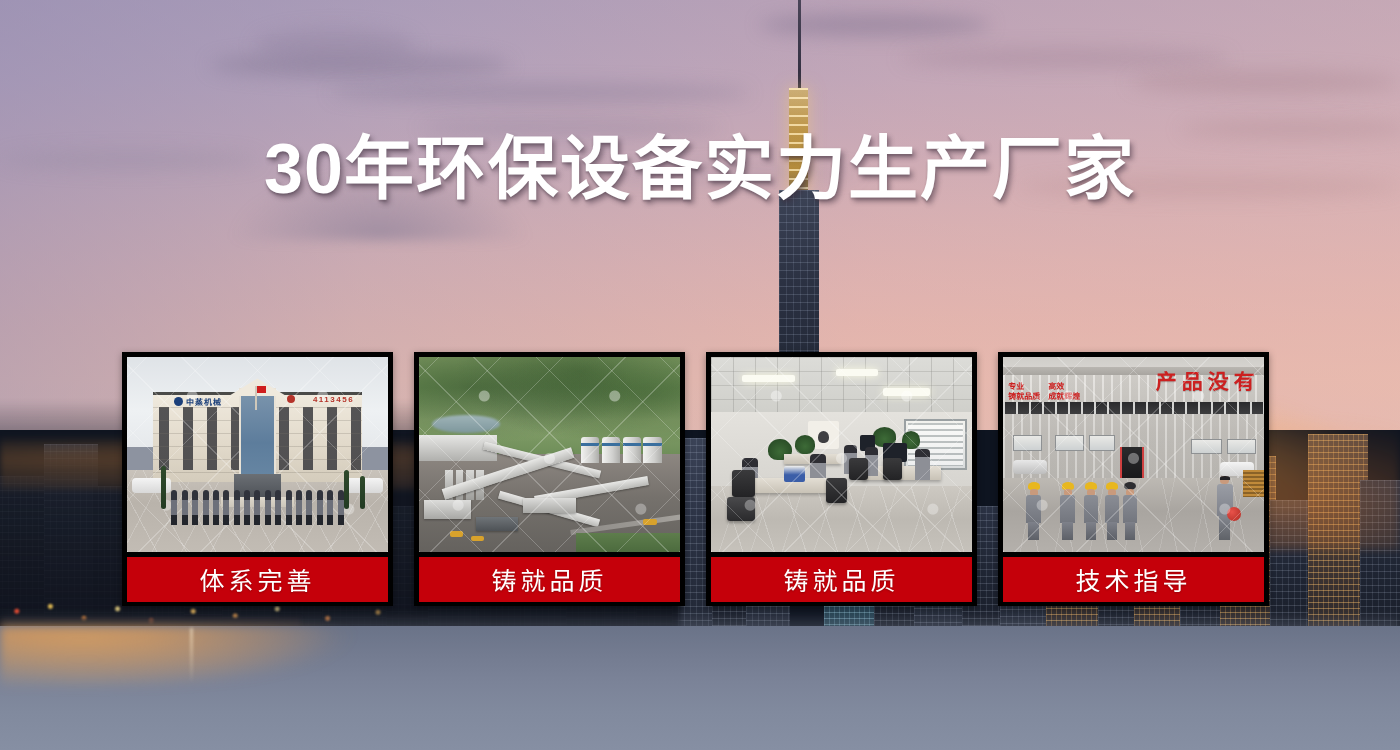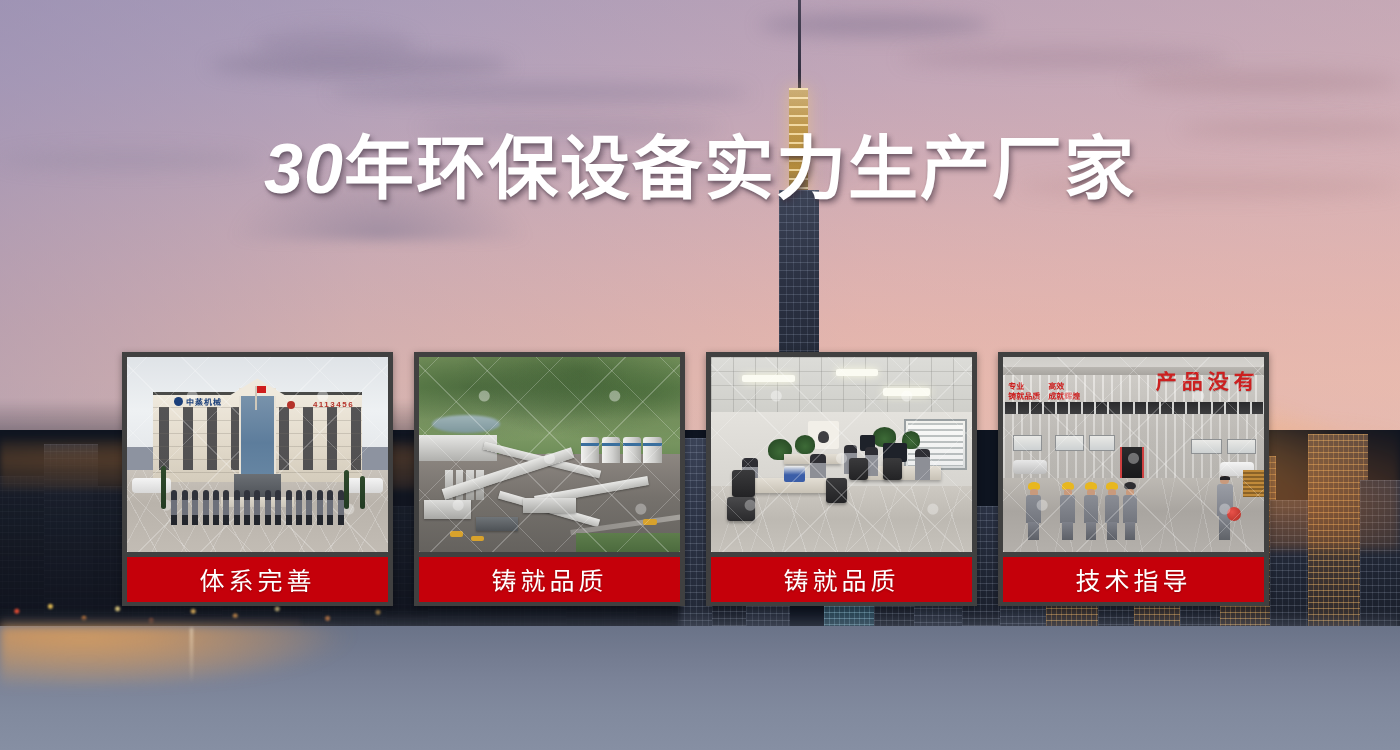--- a/index.html
+++ b/index.html
@@ -194,21 +194,21 @@
     font-size:70px;
     line-height:74px;
     font-weight:bold;
     color:#ffffff;
     letter-spacing:2px;
     text-shadow:
       3px 4px 5px rgba(60,45,60,0.45),
       0 2px 2px rgba(60,45,60,0.30);
     white-space:nowrap;
   }
-  .headline .num{ letter-spacing:1px;font-style:italic; }
+  .headline .num{ letter-spacing:1px; }
 
   
   .subbanner-wrap{
     position:absolute; left:0; top:234px; width:1400px;
     display:flex; justify-content:center;
   }
   .subbanner{
     background:#c5000a;
     color:#ffffff;
     font-size:28px;
@@ -223,21 +223,21 @@
   
   .cards{
     position:absolute; left:122px; top:352px;
     width:1156px; height:254px;
     display:flex;
     gap:21px;
   }
   .card{
     position:relative;
     width:271px; height:254px;
-    background:#404040;
+    background:#000000;
     padding:5px 5px 4px 5px;
     box-shadow:0 2px 7px rgba(0,0,0,0.35);
     display:flex; flex-direction:column;
   }
   .photo{
     position:relative;
     width:100%; height:199px;
     overflow:hidden;
     background:#8d93a0;
   }
@@ -305,21 +305,21 @@
     background:#cfc8ba; z-index:5; }
   .p1-flag::after{ content:""; position:absolute; left:2px; top:0; width:9px; height:7px;
     background:#cf1d1d; }
   .p1-sign{ position:absolute; left:18%; top:19.5%; width:30%; height:7%;
     display:flex; align-items:center; gap:3px; z-index:6; }
   .p1-sign .logo{ width:9px; height:9px; border-radius:50%;
     background:#1b3f7a; }
   .p1-sign .txt{ font-size:8px; color:#1b3f7a; font-weight:bold; letter-spacing:1px;
     white-space:nowrap; }
   .p1-tel{ position:absolute; right:13%; top:19.5%; height:7%;
-    display:flex; align-items:flex-end; gap:18px; z-index:6; }
+    display:flex; align-items:flex-start; gap:18px; z-index:6; }
   .p1-tel .tico{ width:8px; height:8px; border-radius:50%; background:#b5332a; }
   .p1-tel .tnum{ font-size:8px; color:#b5332a; font-weight:bold; letter-spacing:1.5px; }
   .p1-entr{ position:absolute; left:41%; top:60%; width:18%; height:14%;
     background:linear-gradient(180deg,#6b6f74,#4a4e54); z-index:3; }
   .p1-steps{ position:absolute; left:36%; top:72%; width:28%; height:5%;
     background:linear-gradient(180deg,#ded8cc,#cdc7bb); z-index:3; }
   .p1-staff{ position:absolute; left:17%; top:68%; width:66%; height:18%;
     display:flex; justify-content:space-between; z-index:4; }
   .p1-staff i{ display:block; width:6px; height:100%;
     background:linear-gradient(180deg,#30333c 0 28%,#6d707a 28% 72%,#23262d 72% 100%);

